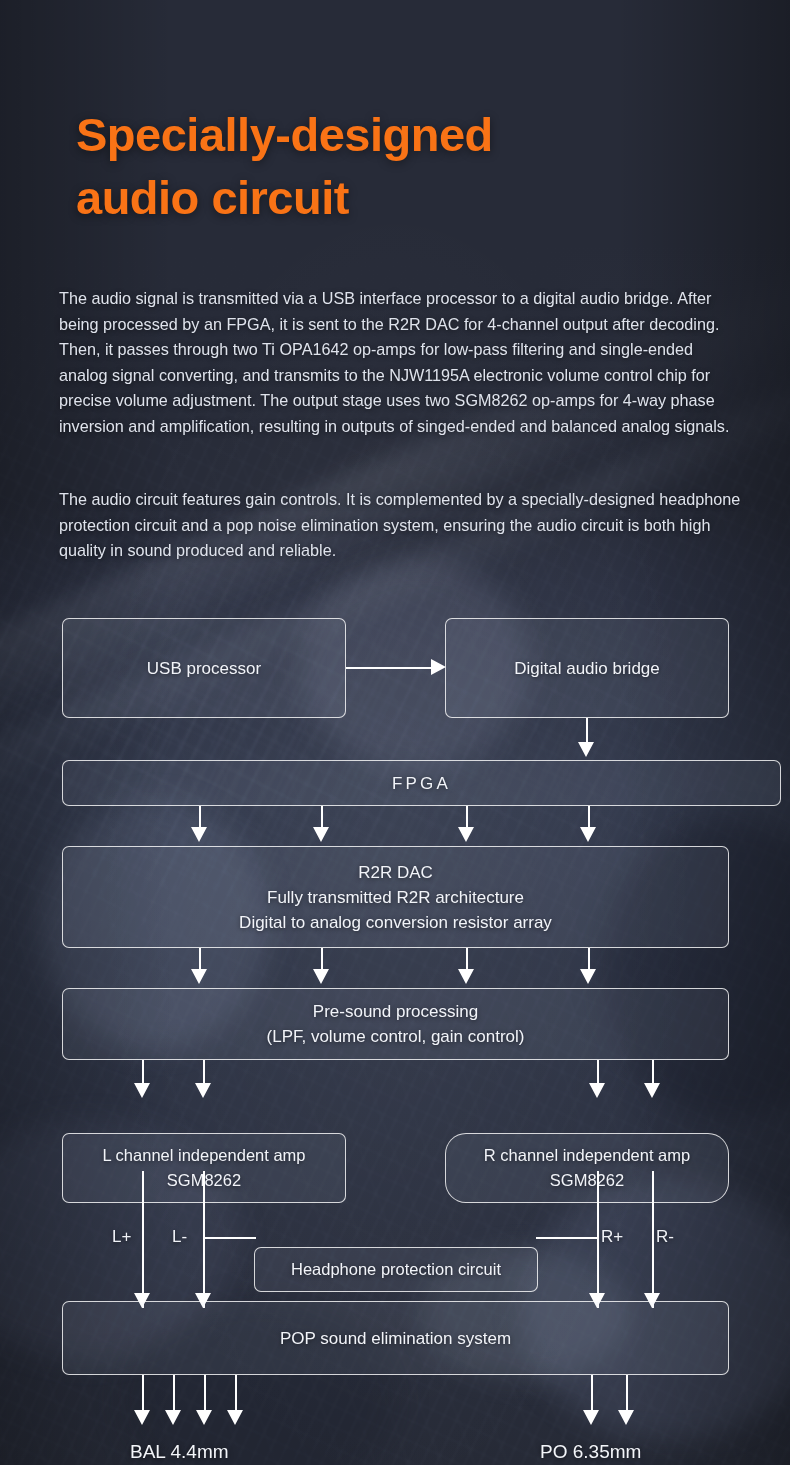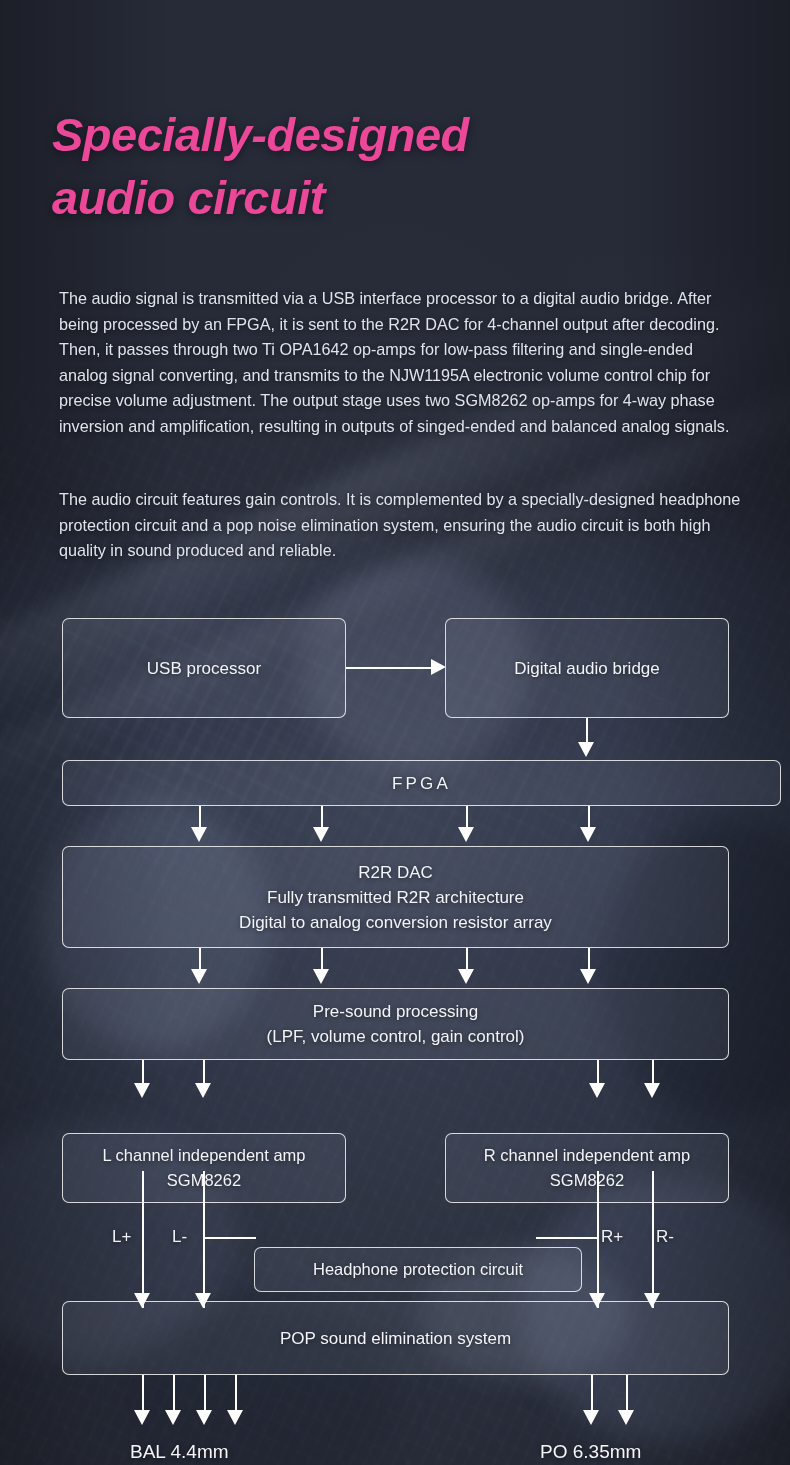--- a/index.html
+++ b/index.html
@@ -58,27 +58,26 @@
   .vig {
     position:absolute; inset:0;
     background: radial-gradient(ellipse at 50% 58%, rgba(255,255,255,0.045) 0%, rgba(0,0,0,0) 55%),
                 linear-gradient(90deg, rgba(0,0,0,0.28) 0%, rgba(0,0,0,0) 22%, rgba(0,0,0,0) 78%, rgba(0,0,0,0.30) 100%);
   }
 
   
   .content { position: absolute; inset: 0; }
 
   h1.title {
-    position: absolute; left: 52px; top: 104px;
+    position: absolute; left: 76px; top: 104px;
     width: 560px;
     font-size: 47px; line-height: 1.33;
     font-weight: 700; letter-spacing: -0.5px;
-    color: #ec4899;
+    color: #f97316;
     text-shadow: 0 2px 10px rgba(0,0,0,.45);
-    font-style: italic;
   }
 
   p.para {
     position: absolute; left: 59px; width: 683px;
     font-size: 16.2px; line-height: 25.5px;
     color: #dfe3ec;
     text-shadow: 0 1px 5px rgba(0,0,0,.55);
   }
   p.para.p1 { top: 286px; }
   p.para.p2 { top: 487px; }
@@ -224,21 +223,21 @@
     <div class="vline" style="left:597px; top:1044px; height:26px;"></div>
     <div class="arrowdown" style="left:589px; top:1067px;"></div>
     <div class="vline" style="left:652px; top:1044px; height:26px;"></div>
     <div class="arrowdown" style="left:644px; top:1067px;"></div>
 
     <div class="box small" style="left:62px; top:1085px; width:284px; height:70px;">
       <span class="ln">L channel independent amp</span>
       <span class="ln">SGM8262</span>
     </div>
 
-    <div class="box small" style="left:445px; top:1085px; width:284px; height:70px;">
+    <div class="box small" style="left:445px; top:1085px; width:284px; height:70px;border-radius:21px;">
       <span class="ln">R channel independent amp</span>
       <span class="ln">SGM8262</span>
     </div>
 
     <div class="vline" style="left:142px; top:1155px; height:137px;"></div>
     <div class="arrowdown" style="left:134px; top:1277px;"></div>
 
     <div class="vline" style="left:203px; top:1155px; height:137px;"></div>
     <div class="arrowdown" style="left:195px; top:1277px;"></div>
 
@@ -249,21 +248,21 @@
     <div class="arrowdown" style="left:644px; top:1277px;"></div>
 
     <span class="lbl" style="left:112px; top:1211px;">L+</span>
     <span class="lbl" style="left:172px; top:1211px;">L-</span>
     <span class="lbl" style="left:601px; top:1211px;">R+</span>
     <span class="lbl" style="left:656px; top:1211px;">R-</span>
 
     <div class="hline" style="left:203px; top:1221px; width:53px;"></div>
     <div class="hline" style="left:536px; top:1221px; width:62px;"></div>
 
-    <div class="box small" style="left:254px; top:1199px; width:328px; height:45px;">
+    <div class="box small" style="left:254px; top:1199px; width:284px; height:45px;">
       <span class="ln">Headphone protection circuit</span>
     </div>
 
     <div class="box" style="left:62px; top:1285px; width:667px; height:74px;">
       <span class="ln">POP sound elimination system</span>
     </div>
 
     <div class="vline" style="left:142px; top:1359px; height:38px;"></div>
     <div class="arrowdown" style="left:134px; top:1394px;"></div>
     <div class="vline" style="left:173px; top:1359px; height:38px;"></div>

